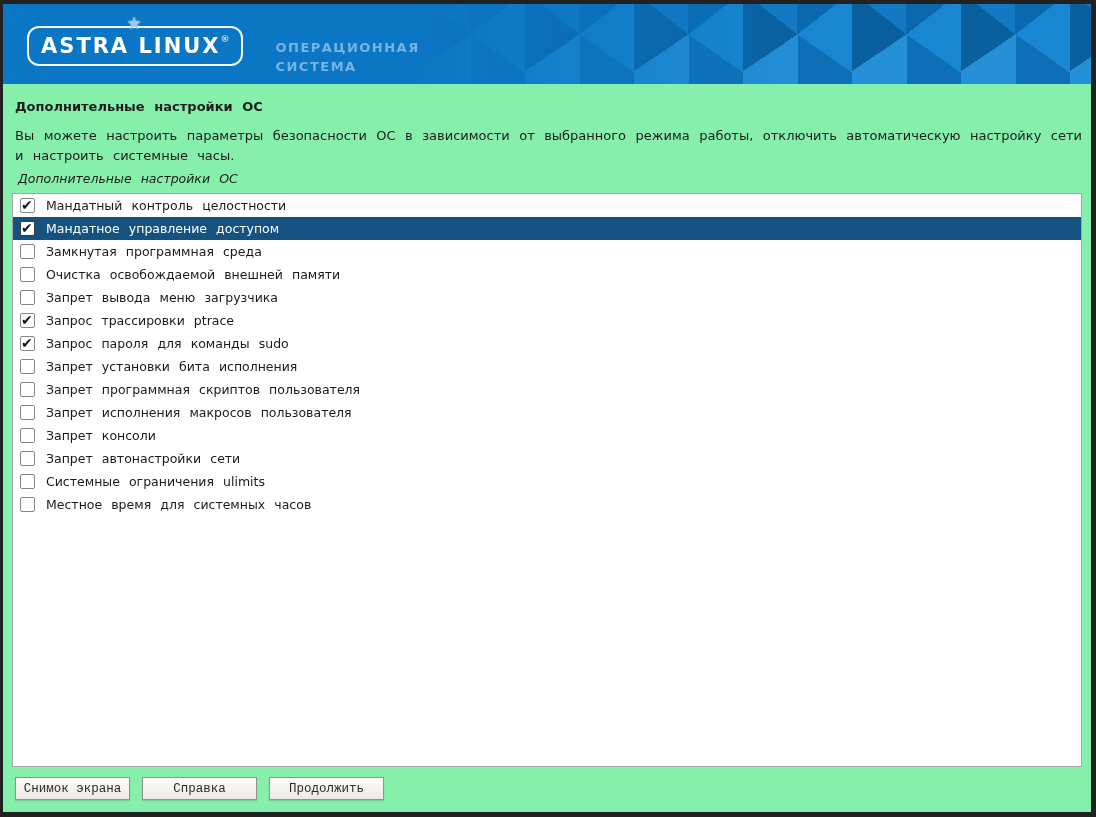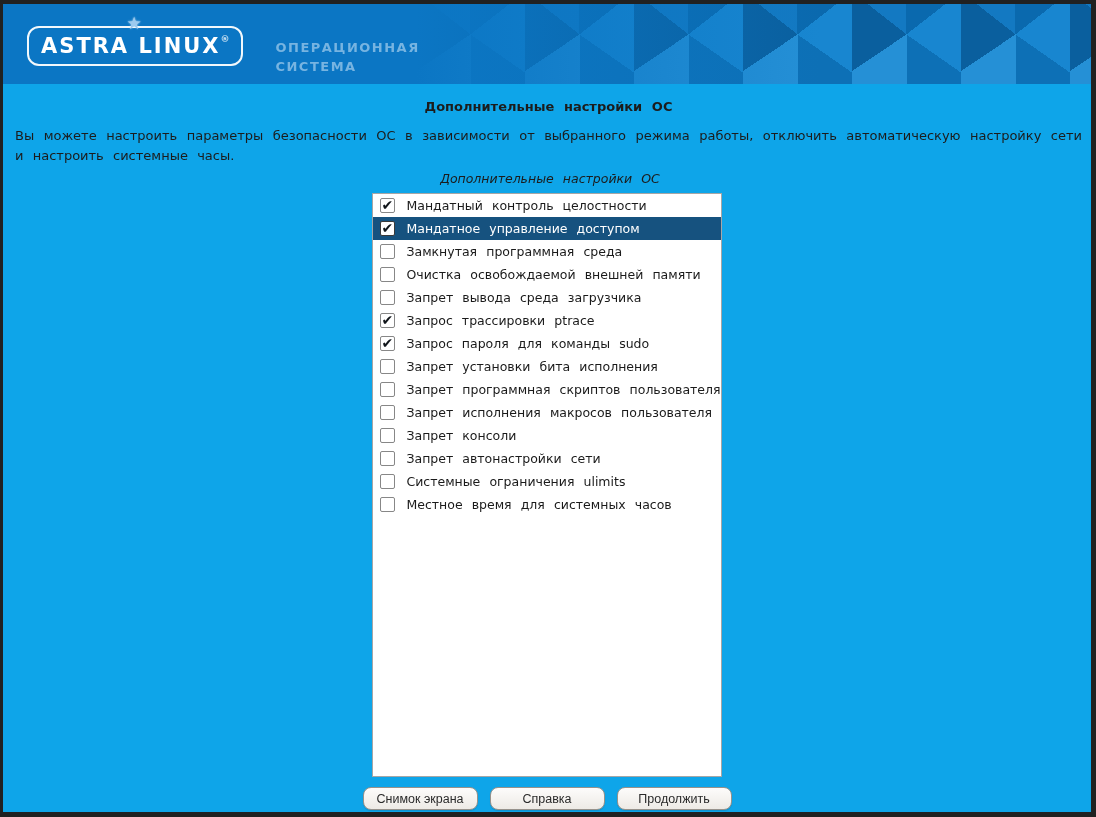--- a/index.html
+++ b/index.html
@@ -78,24 +78,23 @@
     font-size: 13px;
     font-weight: bold;
     letter-spacing: 1.5px;
     line-height: 1.45;
   }
 
   
   .content {
     flex: 1 1 auto;
     display: flex; flex-direction: column;
-    padding: 15px 9px 0 9px;
-    background: #0ea5e9;
+    padding: 15px 9px 10px 9px;
+    background: #86efac;
     word-spacing: 0.32em;
-    align-items: center;
   }
   .page-title {
     font-size: 13px;
     font-weight: bold;
     color: #1c1c1c;
     margin-left: 3px;
   }
   .page-desc {
     margin-top: 12px;
     margin-left: 3px;
@@ -153,24 +152,24 @@
     flex: 0 0 auto;
     display: flex; align-items: center;
     margin-top: 10px;
     padding: 0 3px 2px 3px;
     word-spacing: 0.32em;
   }
   .btn {
     width: 115px;
     height: 23px;
     border: 1px solid #97928b;
-    border-radius: 8px;
+    border-radius: 0;
     background: linear-gradient(#fdfcfb, #edeae5);
     box-shadow: 0 1px 1px rgba(0,0,0,0.12);
-    font-family: Liberation Sans, sans-serif;
+    font-family: Liberation Mono, monospace;
     font-size: 12.5px;
     color: #2b2b2b;
     text-align: center;
     line-height: 20px;
     cursor: default;
   }
   .btn + .btn { margin-left: 12px; }
   .btn-continue { margin-left: auto; }
 </style>
 </head>
@@ -216,21 +215,21 @@
             <span class="row-label">Замкнутая программная среда</span>
           </div>
 
           <div class="row">
             <span class="checkbox"></span>
             <span class="row-label">Очистка освобождаемой внешней памяти</span>
           </div>
 
           <div class="row">
             <span class="checkbox"></span>
-            <span class="row-label">Запрет вывода среда загрузчика</span>
+            <span class="row-label">Запрет вывода меню загрузчика</span>
           </div>
 
           <div class="row">
             <span class="checkbox checked"></span>
             <span class="row-label">Запрос трассировки ptrace</span>
           </div>
 
           <div class="row">
             <span class="checkbox checked"></span>
             <span class="row-label">Запрос пароля для команды sudo</span>

